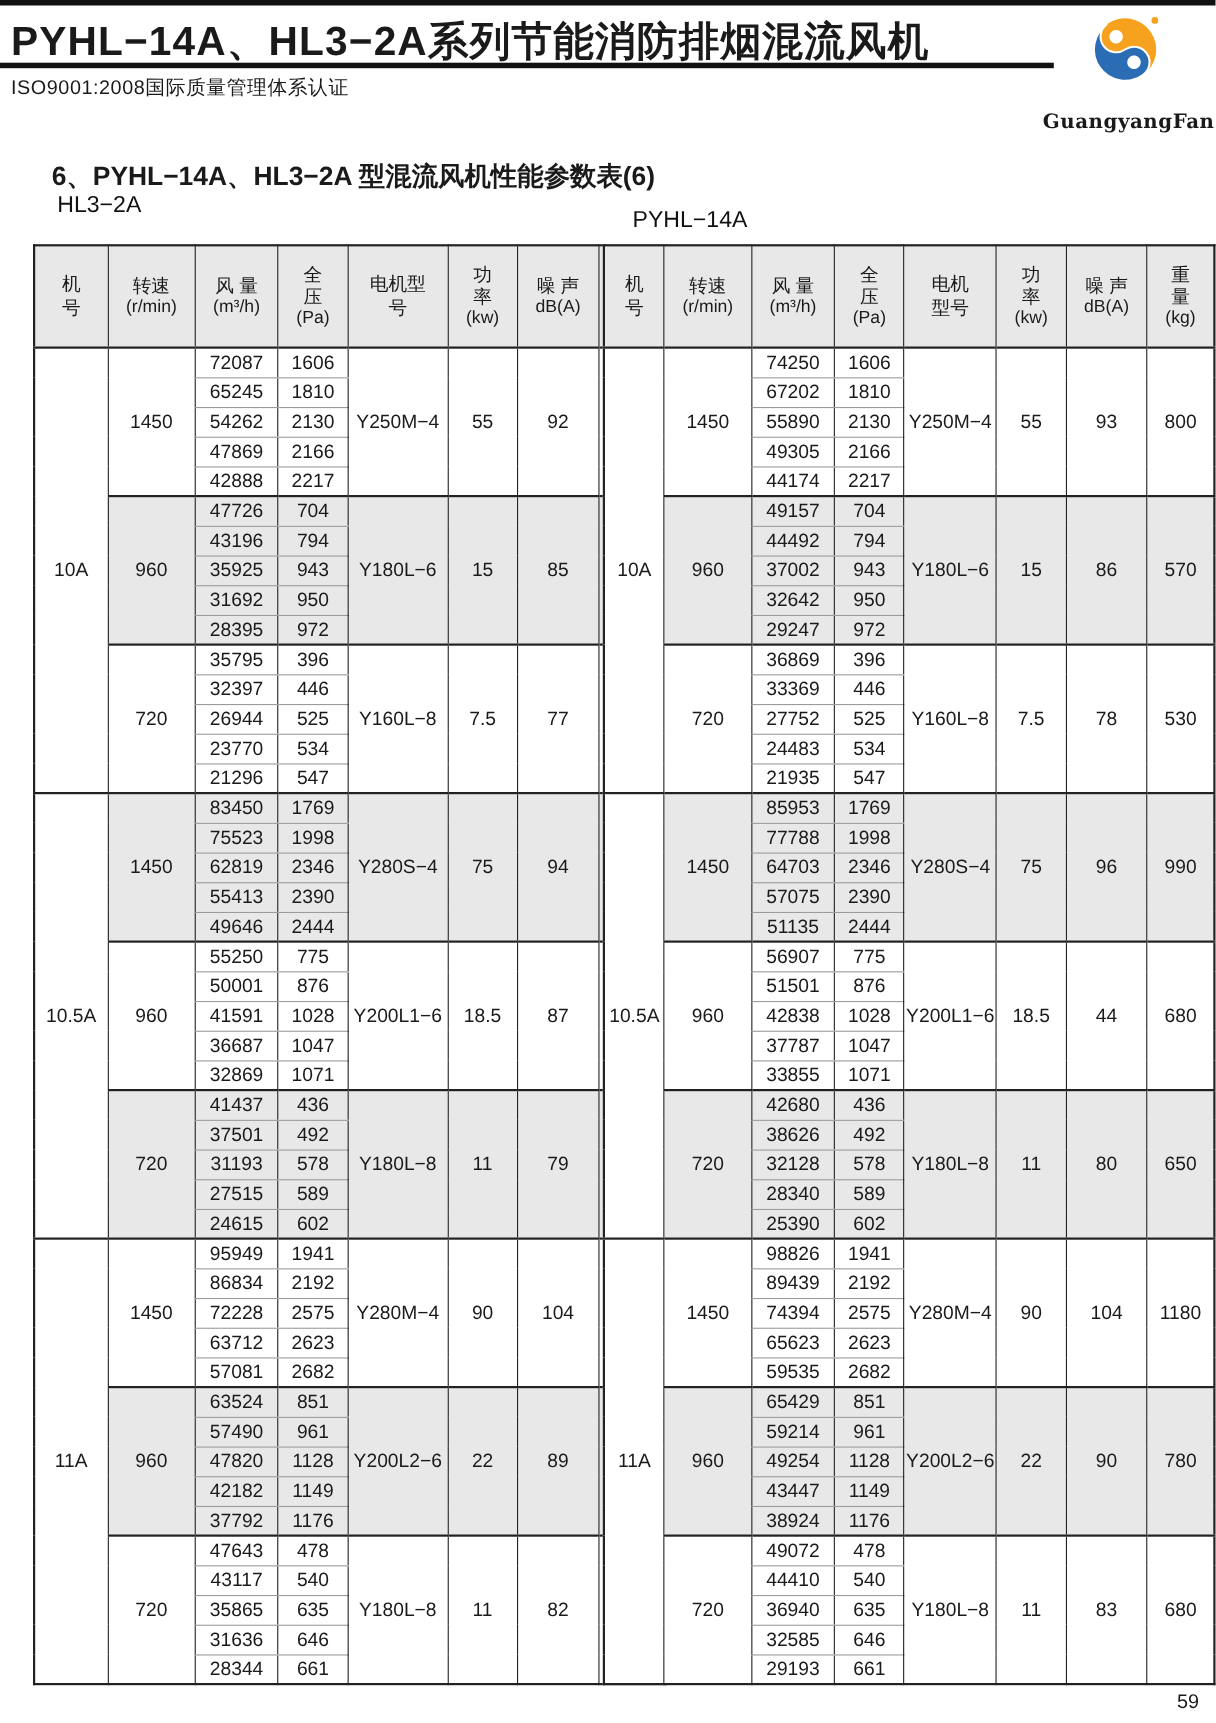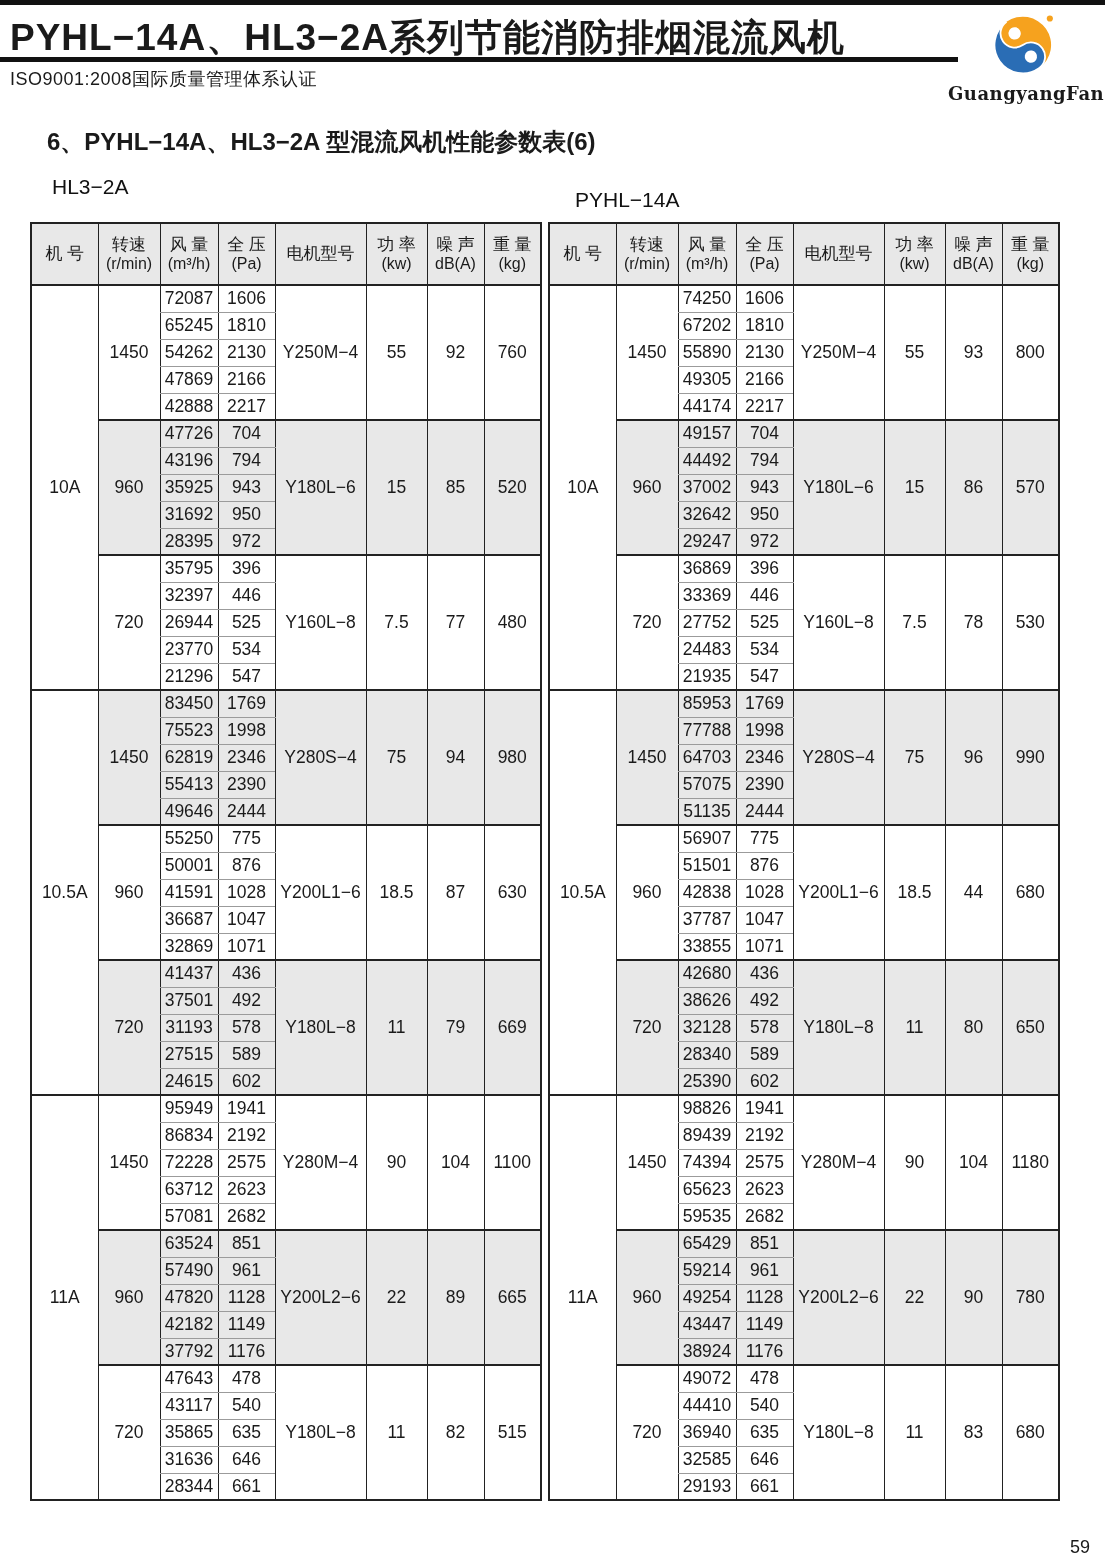--- a/index.html
+++ b/index.html
@@ -4,31 +4,31 @@
 <style>
 *{margin:0;padding:0;box-sizing:border-box}
 html,body{background:#fff}
 body{width:1105px;height:1566px;position:relative;overflow:hidden;
      font-family:"Liberation Sans",sans-serif;color:#1a1a1a}
 .topbar{position:absolute;left:0;top:0;width:1105px;height:5px;background:#111}
 .title{position:absolute;left:10px;top:13px;font-size:37px;font-weight:bold;letter-spacing:1px;white-space:nowrap}
 .rule{position:absolute;left:0;top:57px;width:958px;height:5px;background:#111}
 .iso{position:absolute;left:10px;top:67px;font-size:18px;letter-spacing:.5px}
 .logo{position:absolute;left:948px;top:12px;width:152px;text-align:center}
-.logo-text{font-size:18px;font-weight:bold;font-family:"DejaVu Serif",serif;margin-top:1px;letter-spacing:.5px}
-.section-title{position:absolute;left:47px;top:126px;font-size:24px;font-weight:bold;white-space:nowrap}
+.logo-text{font-size:18px;font-weight:bold;font-family:"DejaVu Serif",serif;margin-top:17px;letter-spacing:.5px}
+.section-title{position:absolute;left:47px;top:144px;font-size:24px;font-weight:bold;white-space:nowrap}
 .tbl-label{position:absolute;font-size:21px;color:#111}
 #label-left{left:52px;top:175px}
 #label-right{left:575px;top:188px}
 .twrap{position:absolute;top:222px}
 #t0{left:30px}
 #t1{left:548px}
 table.ptable{border-collapse:collapse;table-layout:fixed;background:#fff;border:2px solid #222}
 .ptable th{height:62px;background:#e8e8e8;border-left:1px solid #222;border-bottom:2px solid #222;
-           font-weight:normal;text-align:center;vertical-align:middle;padding:0}
+           font-weight:normal;text-align:center;vertical-align:middle;padding:16px}
 .ptable th .h1{font-size:17px;line-height:1.2}
 .ptable th .h2{font-size:16px;line-height:1.15}
 .ptable td{height:27px;border-left:1px solid #222;text-align:center;vertical-align:middle;
            font-size:17.5px;padding:0;background:#fff}
 .ptable td.num{border-bottom:1px solid #9b9b9b}
 .ptable td.bt{border-top:2px solid #222}
 .ptable td.sh{background:#e8e8e8}
 .ptable td.model{background:#fff}
 .pagenum{position:absolute;left:1070px;top:1537px;font-size:18px}
 </style>

